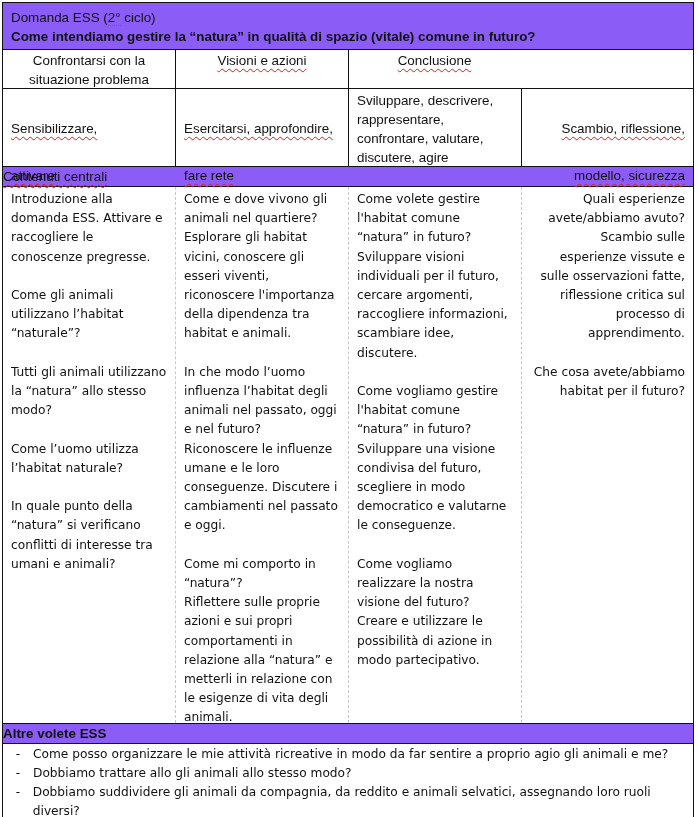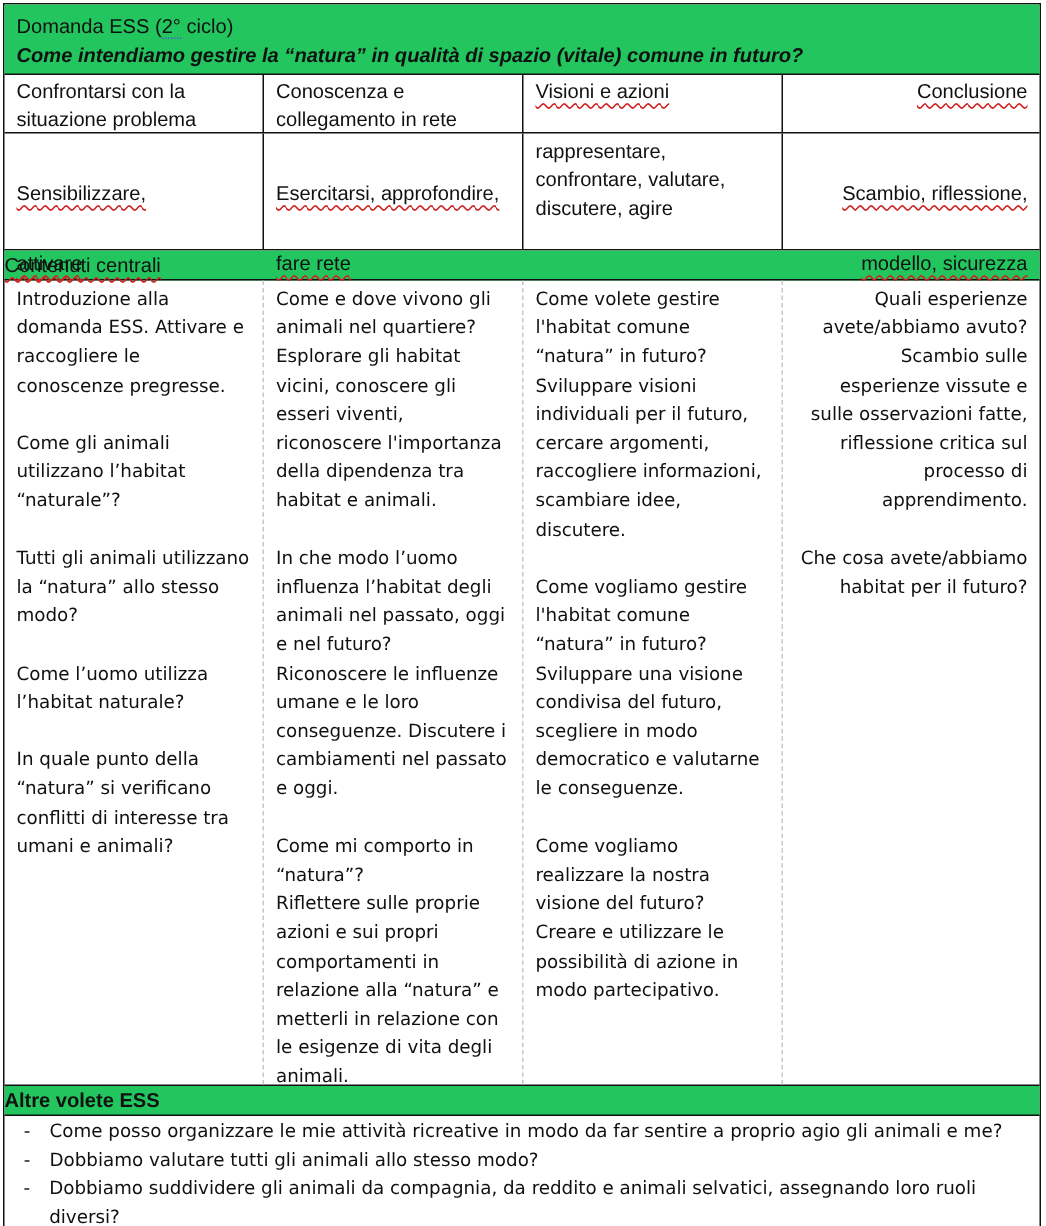--- a/index.html
+++ b/index.html
@@ -1,29 +1,29 @@
 <!DOCTYPE html>
 <html><head>
 <meta charset="utf-8">
 <style>
   html, body { margin: 0; padding: 0; background: #ffffff; }
   body { width: 697px; height: 817px; overflow: hidden; font-family: "Liberation Sans", sans-serif; color: #111; }
   .doc { position: absolute; left: 2px; top: 2px; width: 692px; border: 1.5px solid #111; box-sizing: border-box; }
   .row { display: flex; border-bottom: 1.5px solid #111; box-sizing: border-box; }
   .row:last-child { border-bottom: none; }
-  .gray { background: #22c55e; }
+  .gray { background: #8b5cf6; }
   .title-block { padding: 5px 8px 3px 8px; font-size: 13.4px; line-height: 19px; }
-  .title-block .q { font-weight: bold; font-style: italic; }
+  .title-block .q { font-weight: bold; }
   .dotted { border-bottom: 1.5px dotted #4a5fd0; }
   .squig { text-decoration: underline wavy #d02020; text-decoration-thickness: 1px; text-underline-offset: 3px; margin-top: 28px; }
   .col { box-sizing: border-box; padding: 0 8px; font-size: 13.4px; line-height: 19px; }
   .c1 { width: 173px; } .c2 { width: 173px; } .c3 { width: 173px; } .c4 { width: 171px; text-align: right; }
   .solid-sep { border-right: 1.5px solid #111; }
   .dash-sep { border-right: 1px dashed #c8c8c8; }
-  .head .col { padding-top: 1px; padding-bottom: 1px; }
+  .head .col { text-align: center; padding-top: 1px; padding-bottom: 1px; }
   .head { height: 39px; }
   .verbs { height: 78px; }
   .verbs .col { padding-top: 2px; }
   .section { text-align: left; font-size: 13.4px; line-height: 19px; width: 100%; padding: 0; }
   .content { height: 537px; }
   .content .col { padding-top: 3px; font-family: "DejaVu Sans", sans-serif; font-size: 12.2px; line-height: 19.2px; }
   .content .col .blk { margin-bottom: 19.2px; }
   .content .col .b { font-weight: normal; }
   .list { padding: 1px 0 1px 0; font-family: "DejaVu Sans", sans-serif; font-size: 12.2px; line-height: 19px; }
   .li { display: flex; }
@@ -37,35 +37,35 @@
 
   <div class="row title-block gray" style="display:block;">
     <div>
       <span>Domanda ESS (</span><span class="dotted">2°</span><span> ciclo)</span>
     </div>
     <div class="q">Come intendiamo gestire la “natura” in qualità di spazio (vitale) comune in futuro?</div>
   </div>
 
   <div class="row head">
     <div class="col c1 solid-sep">Confrontarsi con la situazione problema</div>
-    <div class="col c2 solid-sep">Conoscenza e collegamento in rete</div>
     <div class="col c3 solid-sep"><span class="squig">Visioni e azioni</span></div>
     <div class="col c4"><span class="squig">Conclusione</span></div>
   </div>
 
   <div class="row verbs">
     <div class="col c1 solid-sep">
       <div class="squig">Sensibilizzare,</div>
       <div class="squig" style="display:inline-block">attivare</div>
     </div>
     <div class="col c2 solid-sep">
       <div class="squig">Esercitarsi, approfondire,</div>
       <div class="squig" style="display:inline-block">fare rete</div>
     </div>
     <div class="col c3 solid-sep">
+      <div>Sviluppare, descrivere,</div>
       <div>rappresentare,</div>
       <div>confrontare, valutare,</div>
       <div>discutere, agire</div>
     </div>
     <div class="col c4">
       <div class="squig">Scambio, riflessione,</div>
       <div class="squig" style="display:inline-block">modello, sicurezza</div>
     </div>
   </div>
 
@@ -135,21 +135,21 @@
   </div>
 
   <div class="row" style="display:block;">
     <div class="list">
       <div class="li">
           <span class="dash">-</span>
           <span class="txt">Come posso organizzare le mie attività ricreative in modo da far sentire a proprio agio gli animali e me?</span>
         </div>
       <div class="li">
           <span class="dash">-</span>
-          <span class="txt">Dobbiamo valutare tutti gli animali allo stesso modo?</span>
+          <span class="txt">Dobbiamo trattare allo gli animali allo stesso modo?</span>
         </div>
       <div class="li">
           <span class="dash">-</span>
           <span class="txt">Dobbiamo suddividere gli animali da compagnia, da reddito e animali selvatici, assegnando loro ruoli diversi?</span>
         </div>
 
     </div>
   </div>
 
 </div>

